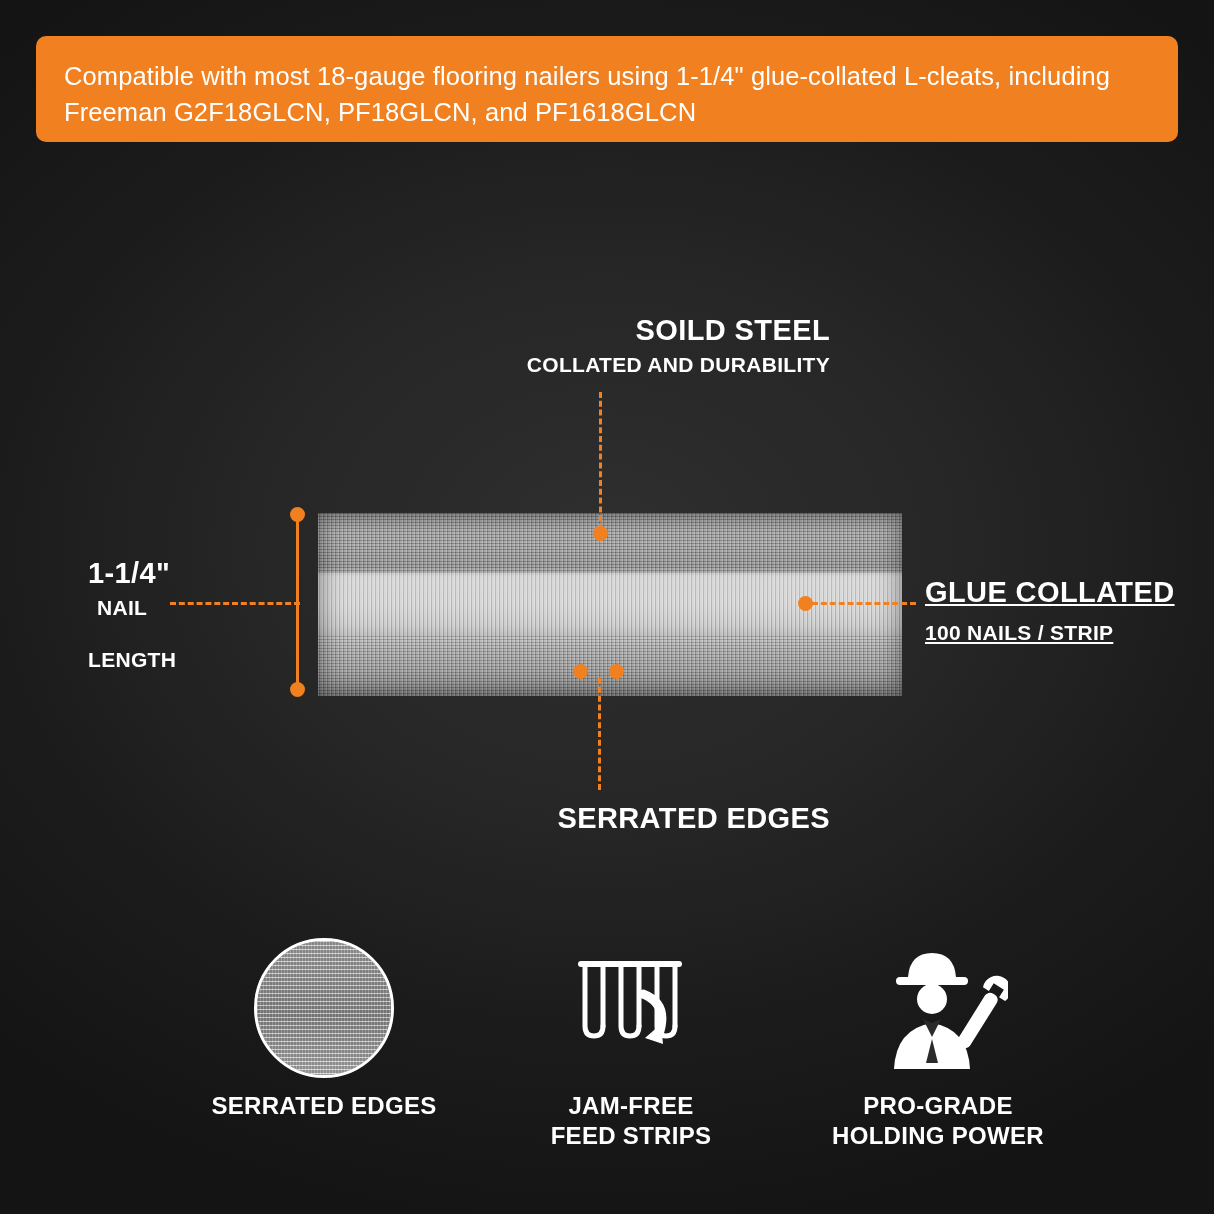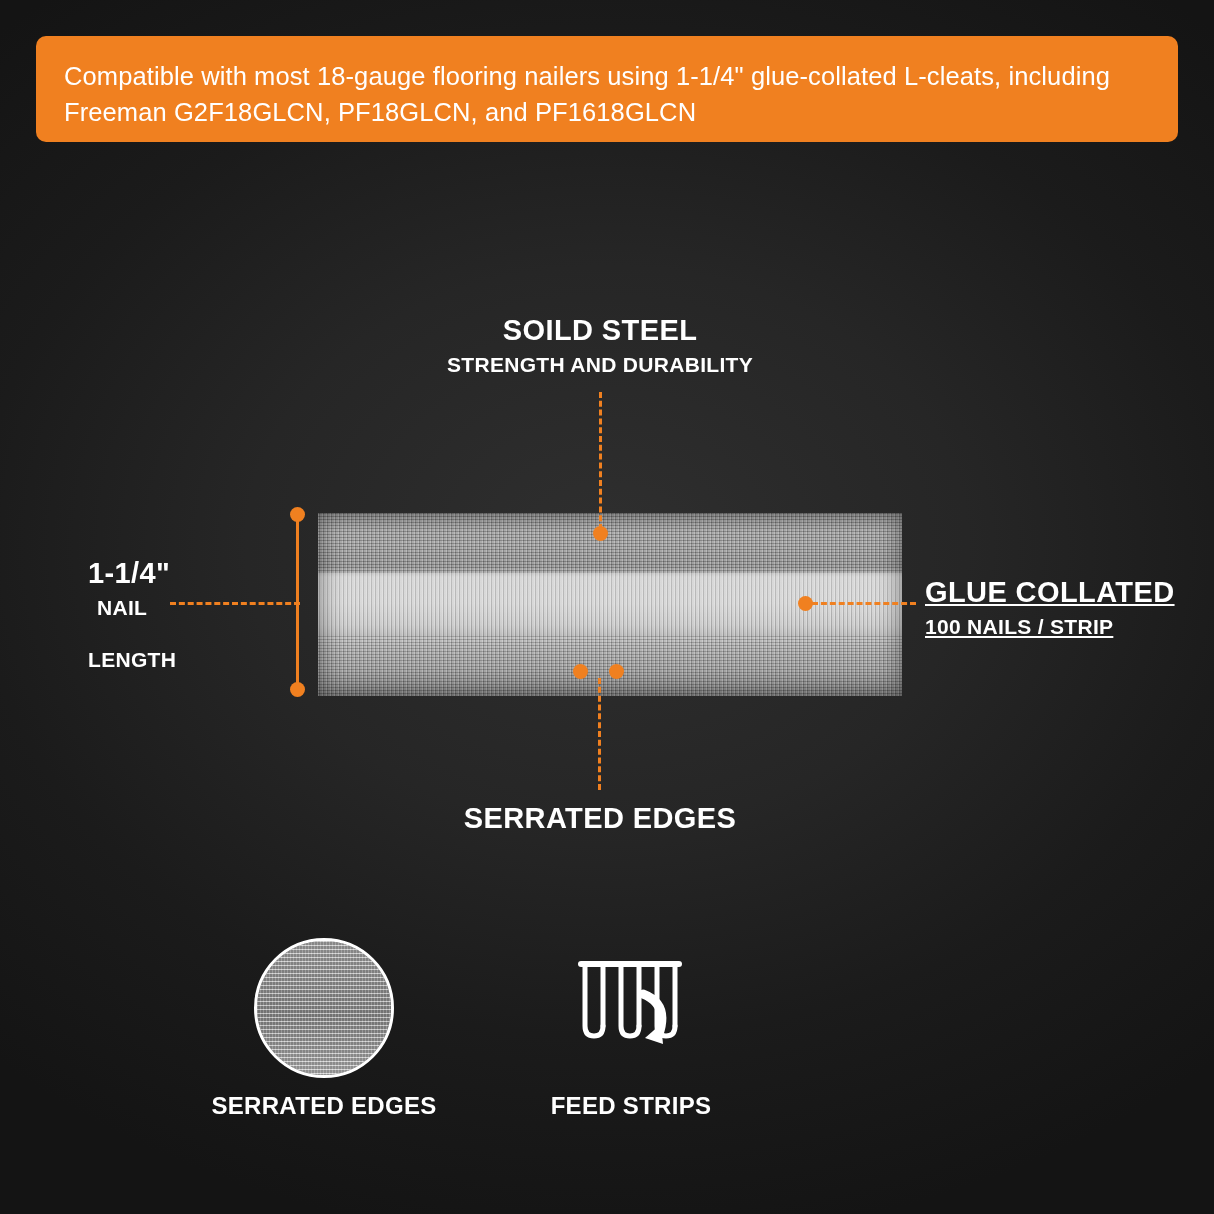--- a/index.html
+++ b/index.html
@@ -142,21 +142,21 @@
     font-weight: bold;
     letter-spacing: 0.4px;
     white-space: nowrap;
   }
   .label .sub {
     font-size: 21px;
     font-weight: bold;
     letter-spacing: 0.3px;
     white-space: nowrap;
   }
-  .label.center { text-align: center; }
+  .label.center { text-align: right; }
   .label.right  { text-align: left; text-decoration: underline; }
 
   
   .features {
     position: absolute;
     left: 0;
     top: 940px;
     width: 1214px;
     height: 250px;
   }
@@ -211,38 +211,38 @@
     <div class="strip-body"></div>
     <div class="strip-lines"></div>
     <div class="strip-serr-top"></div>
     <div class="strip-glue"></div>
     <div class="strip-serr-bot"></div>
     <div class="strip-edge-shadow"></div>
   </div>
 
   <div class="label center" style="left: 370px; top: 314px; width: 460px;">
     <div class="big">SOILD STEEL</div>
-    <div class="sub" style="margin-top: 6px;">STRENGTH AND DURABILITY</div>
+    <div class="sub" style="margin-top: 6px;">COLLATED AND DURABILITY</div>
   </div>
   <div class="dash-v" style="left: 599px; top: 392px; height: 138px;"></div>
   <div class="dot" style="left: 593px; top: 526px;"></div>
 
   <div class="label" style="left: 88px; top: 557px; width: 200px;">
     <div class="big">1-1/4"</div>
     <div class="sub" style="margin-top: 6px; line-height: 1.15; margin-left: 9px;">NAIL</div>
     <div class="sub" style="line-height: 1.15; margin-top: 28px;">LENGTH</div>
   </div>
   <div class="dash-h" style="left: 170px; top: 602px; width: 130px;"></div>
   <div class="solid-v" style="left: 296px; top: 519px; height: 172px;"></div>
   <div class="dot" style="left: 290px; top: 507px;"></div>
   <div class="dot" style="left: 290px; top: 682px;"></div>
 
   <div class="label right" style="left: 925px; top: 576px; width: 280px;">
     <div class="big">GLUE COLLATED</div>
-    <div class="sub" style="margin-top: 6px;">100 NAILS / STRIP</div>
+    <div class="sub" style="margin-top: 12px;">100 NAILS / STRIP</div>
   </div>
   <div class="dash-h" style="left: 812px; top: 602px; width: 104px;"></div>
   <div class="dot" style="left: 798px; top: 596px;"></div>
 
   <div class="dot" style="left: 573px; top: 664px;"></div>
   <div class="dot" style="left: 609px; top: 664px;"></div>
   <div class="dash-v" style="left: 598px; top: 678px; height: 112px;"></div>
   <div class="label center" style="left: 370px; top: 802px; width: 460px;">
     <div class="big">SERRATED EDGES</div>
   </div>
@@ -268,19 +268,47 @@
             <path d="M68 16 v62"></path>
             <path d="M86 16 v62 q0 10 9 10 q9 0 9 -10"></path>
             <path d="M104 16 v62"></path>
             <path d="M10 16 H108" stroke-width="6"></path>
           </g>
           <path d="M72 46 q26 10 16 40" stroke="#ffffff" stroke-width="9" fill="none" stroke-linecap="round"></path>
           <path d="M92 96 l-18 -6 l16 -14 z" fill="#ffffff"></path>
         </svg>
       </div>
       <div class="cap">
+        <div>JAM-FREE</div>
         <div>FEED STRIPS</div>
       </div>
     </div>
 
+    <div class="feature" style="left: 778px;">
+      <div class="icon-box">
+        <svg width="140" height="130" viewBox="0 0 140 130" aria-hidden="true">
+          <g fill="#ffffff">
+
+            <path d="M40 34 q2 -24 24 -24 q22 0 24 24 z"></path>
+            <rect x="28" y="34" width="72" height="8" rx="4"></rect>
+
+            <circle cx="64" cy="56" r="15"></circle>
+
+            <path d="M26 126 q2 -40 38 -46 q36 6 38 46 z"></path>
+
+            <path d="M64 80 l-9 -4 l9 18 l9 -18 z" fill="#2b2b2b"></path>
+            <path d="M64 96 l-6 24 h12 z" fill="#2b2b2b"></path>
+
+            <g transform="rotate(32 108 80)">
+              <rect x="101" y="46" width="14" height="62" rx="6"></rect>
+              <path d="M95 46 a14 14 0 1 1 26 0 l-7 0 l0 -9 l-12 0 l0 9 z"></path>
+            </g>
+          </g>
+        </svg>
+      </div>
+      <div class="cap">
+        <div>PRO-GRADE</div>
+        <div>HOLDING POWER</div>
+      </div>
+    </div>
 
   </div>
 </div>
 
 </body></html>

